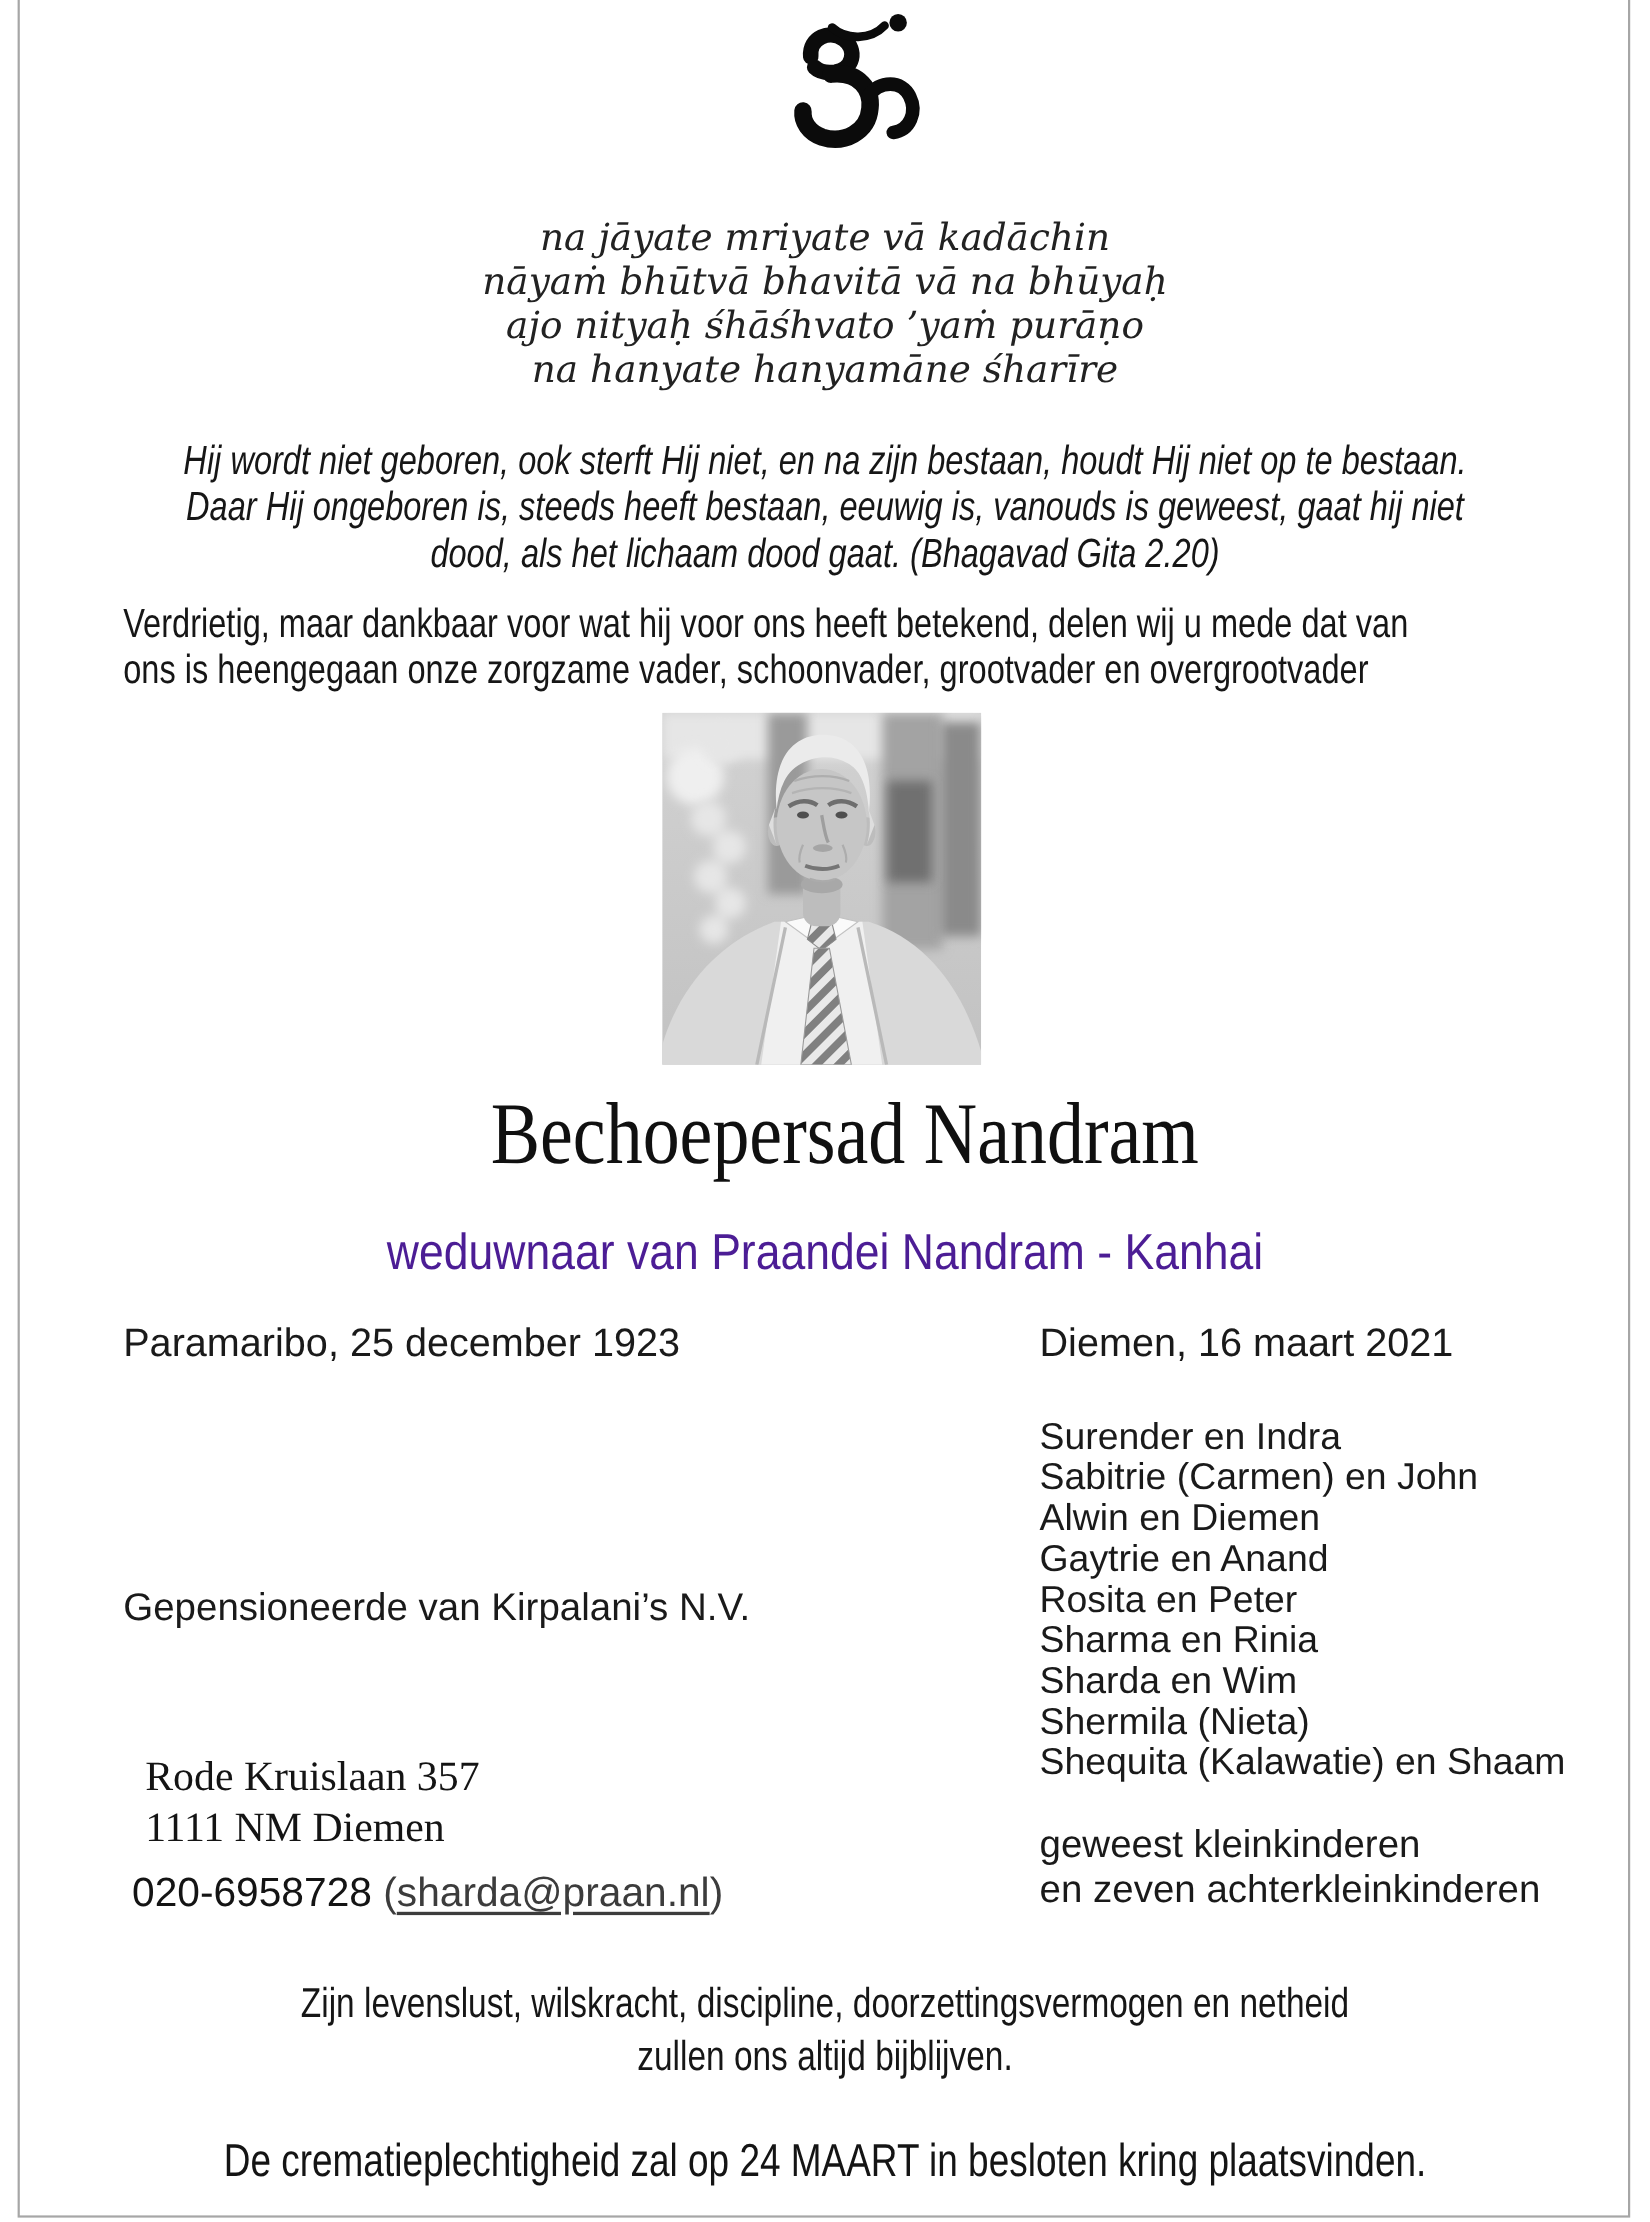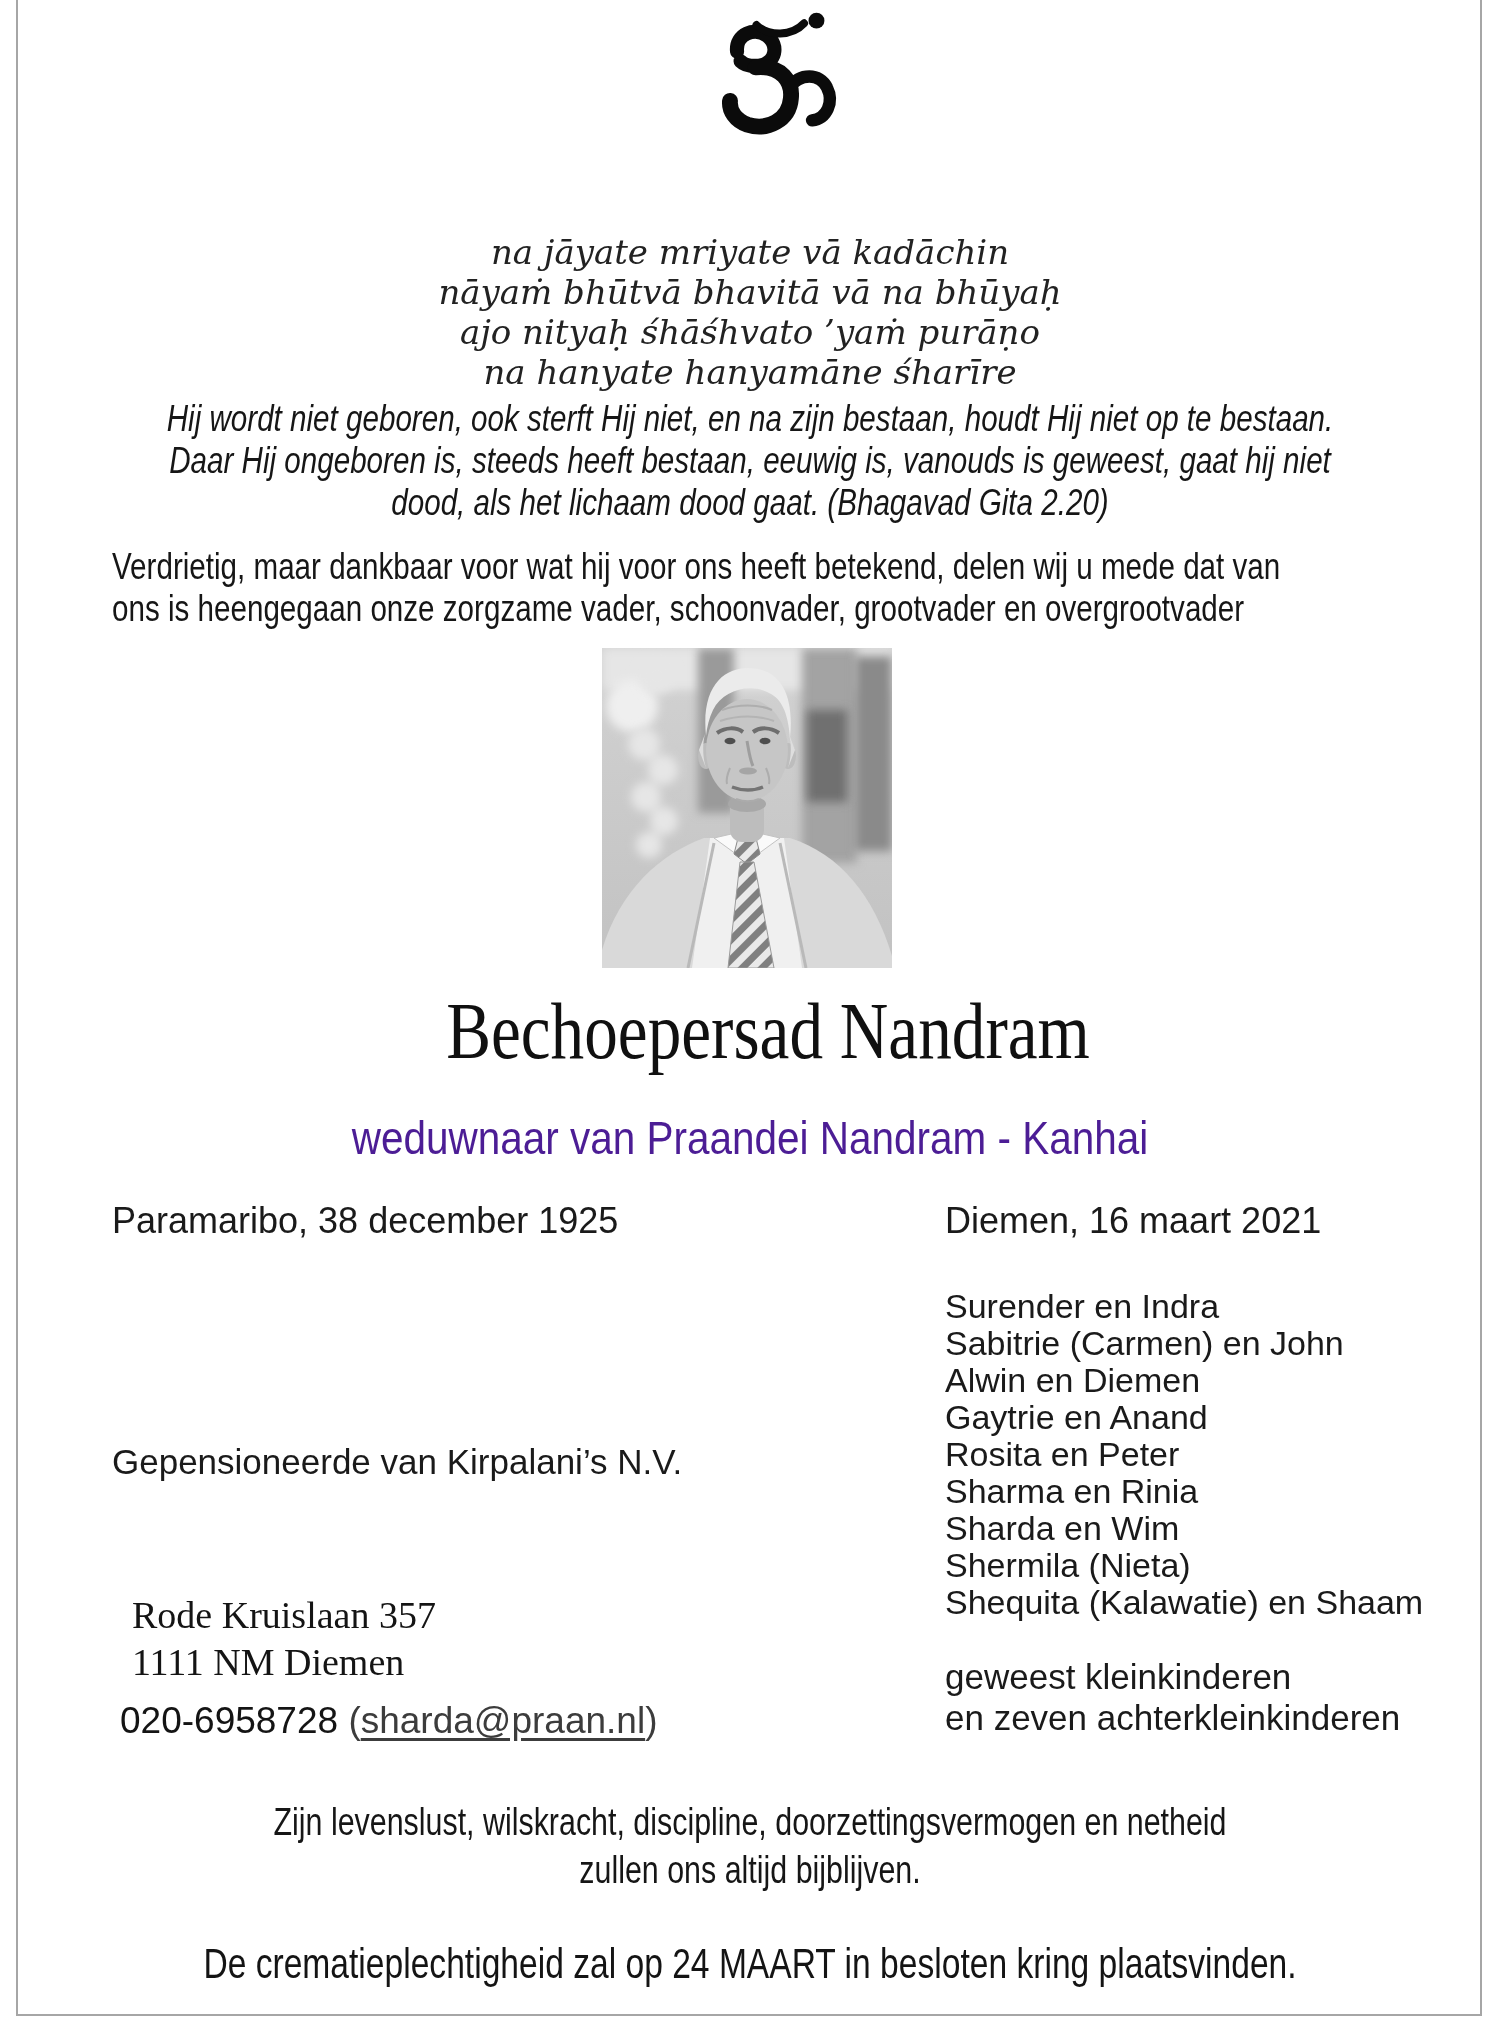--- a/index.html
+++ b/index.html
@@ -8,21 +8,21 @@
     overflow:hidden;font-family:"Liberation Sans",sans-serif;color:#1c1c1c;
   }
   .card-border{
     position:absolute;left:16px;top:-4px;width:1462px;height:2016px;
     border:2px solid #a6a6a6;pointer-events:none;
   }
   .abs{position:absolute;left:0;width:100%;}
   .center{text-align:center;}
   
   .verse{top:196px;font-family:"DejaVu Serif",serif;font-style:italic;
-         font-size:34px;line-height:40px;color:#222;margin-top:36px;}
+         font-size:34px;line-height:40px;color:#222;}
   
   .gita{top:398px;font-size:37px;line-height:42px;font-style:italic;color:#161616;}
   .gita .ln{transform:scaleX(0.8);transform-origin:50% 50%;white-space:nowrap;}
   
   .annc{top:546px;left:112px;width:1380px;font-size:37px;line-height:42px;color:#161616;}
   .annc .ln{transform:scaleX(0.8);transform-origin:0 50%;white-space:nowrap;text-align:left;}
   
   .photo{position:absolute;left:602px;top:648px;width:290px;height:320px;}
   
   .name{top:988px;font-family:"Liberation Serif",serif;font-size:80px;line-height:86px;color:#101010;padding-left:18px;}
@@ -150,21 +150,21 @@
     </svg>
   </div>
 
   <div class="abs center name">
     <div class="ln">Bechoepersad Nandram</div>
   </div>
   <div class="abs center relation">
     <div class="ln">weduwnaar van Praandei Nandram - Kanhai</div>
   </div>
 
-  <div class="birth">Paramaribo, 38 december 1925</div>
+  <div class="birth">Paramaribo, 25 december 1923</div>
   <div class="death">Diemen, 16 maart 2021</div>
 
   <div class="family">
     <div>Surender en Indra</div>
     <div>Sabitrie (Carmen) en John</div>
     <div>Alwin en Diemen</div>
     <div>Gaytrie en Anand</div>
     <div>Rosita en Peter</div>
     <div>Sharma en Rinia</div>
     <div>Sharda en Wim</div>

